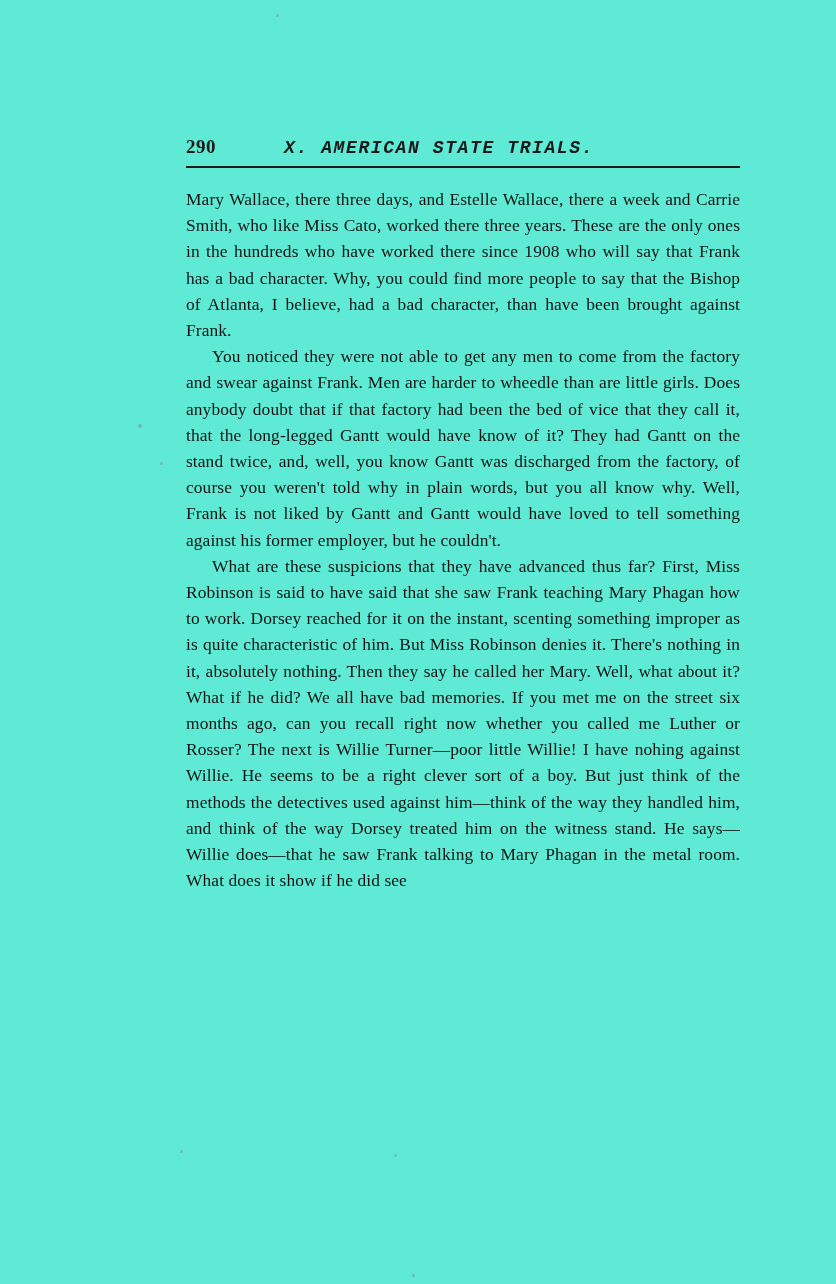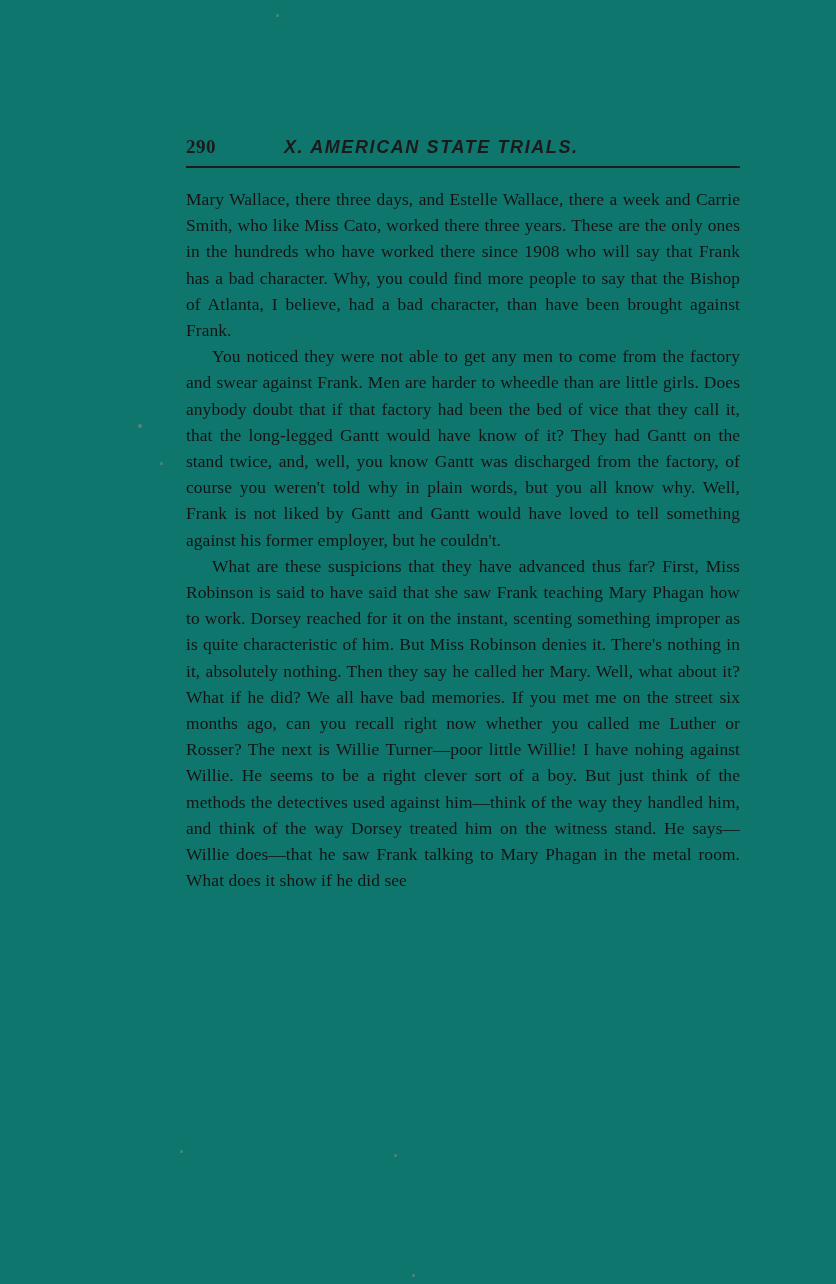--- a/index.html
+++ b/index.html
@@ -13,21 +13,21 @@
     position: relative;
     font-family: "Liberation Serif", serif;
     color: #161616;
     overflow: hidden;
   }
   .page {
     position: absolute;
     top: 0; left: 0;
     width: 836px;
     height: 1284px;
-    background: #0f766e;
+    background: #5eead4;
   }
   .header {
     position: absolute;
     left: 186px;
     top: 136px;
     width: 554px;
     display: flex;
     align-items: baseline;
   }
   .folio {
@@ -35,21 +35,21 @@
     font-size: 19px;
     font-weight: bold;
     letter-spacing: 0.5px;
     color: #1a1a1a;
     width: 80px;
     flex: 0 0 auto;
   }
   .running-title {
     flex: 1 1 auto;
     text-align: left;
-    font-family: Liberation Sans, sans-serif;
+    font-family: Liberation Mono, monospace;
     font-style: italic;
     font-weight: bold;
     font-size: 18px;
     letter-spacing: 1.6px;
     color: #1a1a1a;
     padding-left: 18px;
   }
   .rule {
     position: absolute;
     left: 186px;

